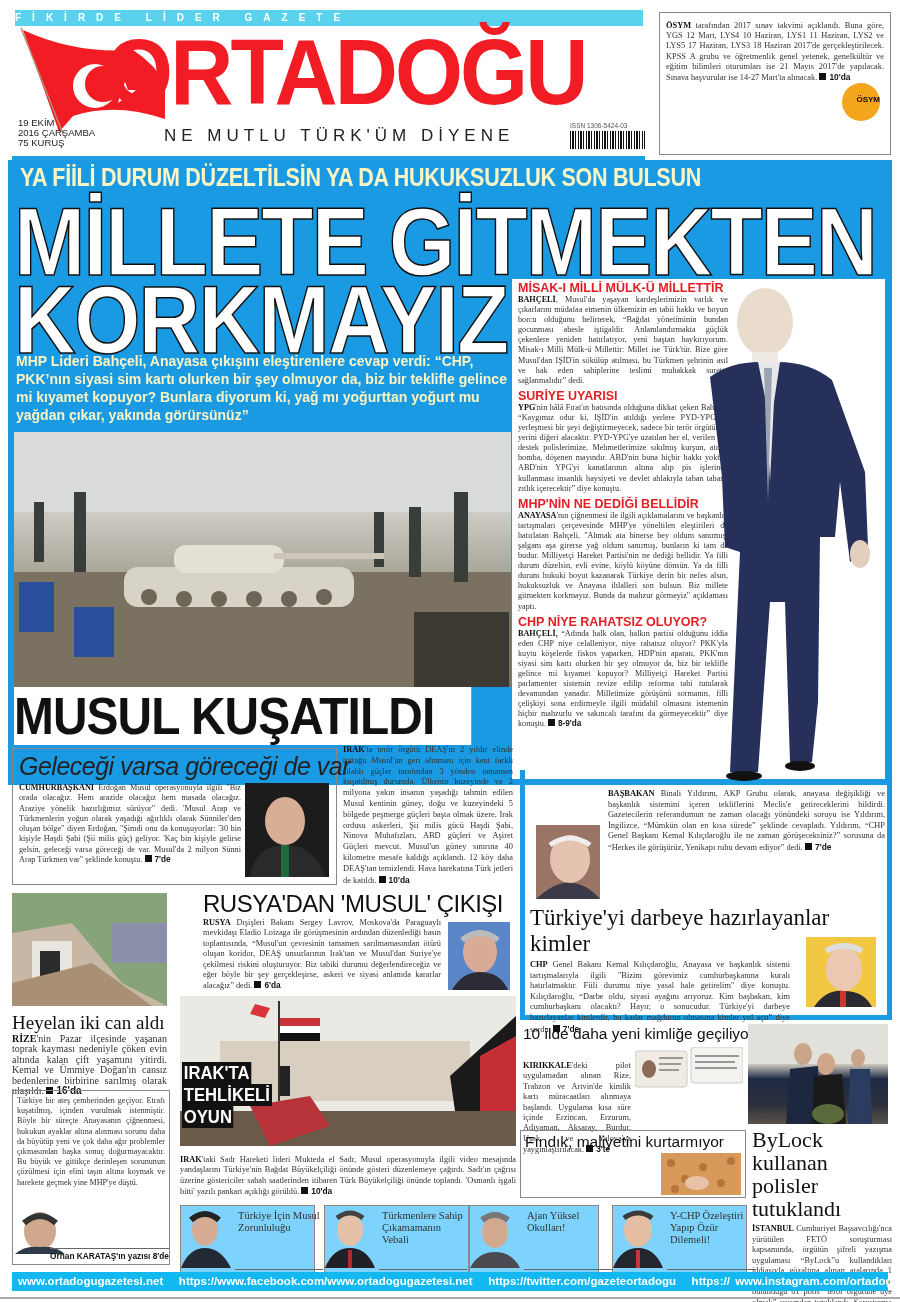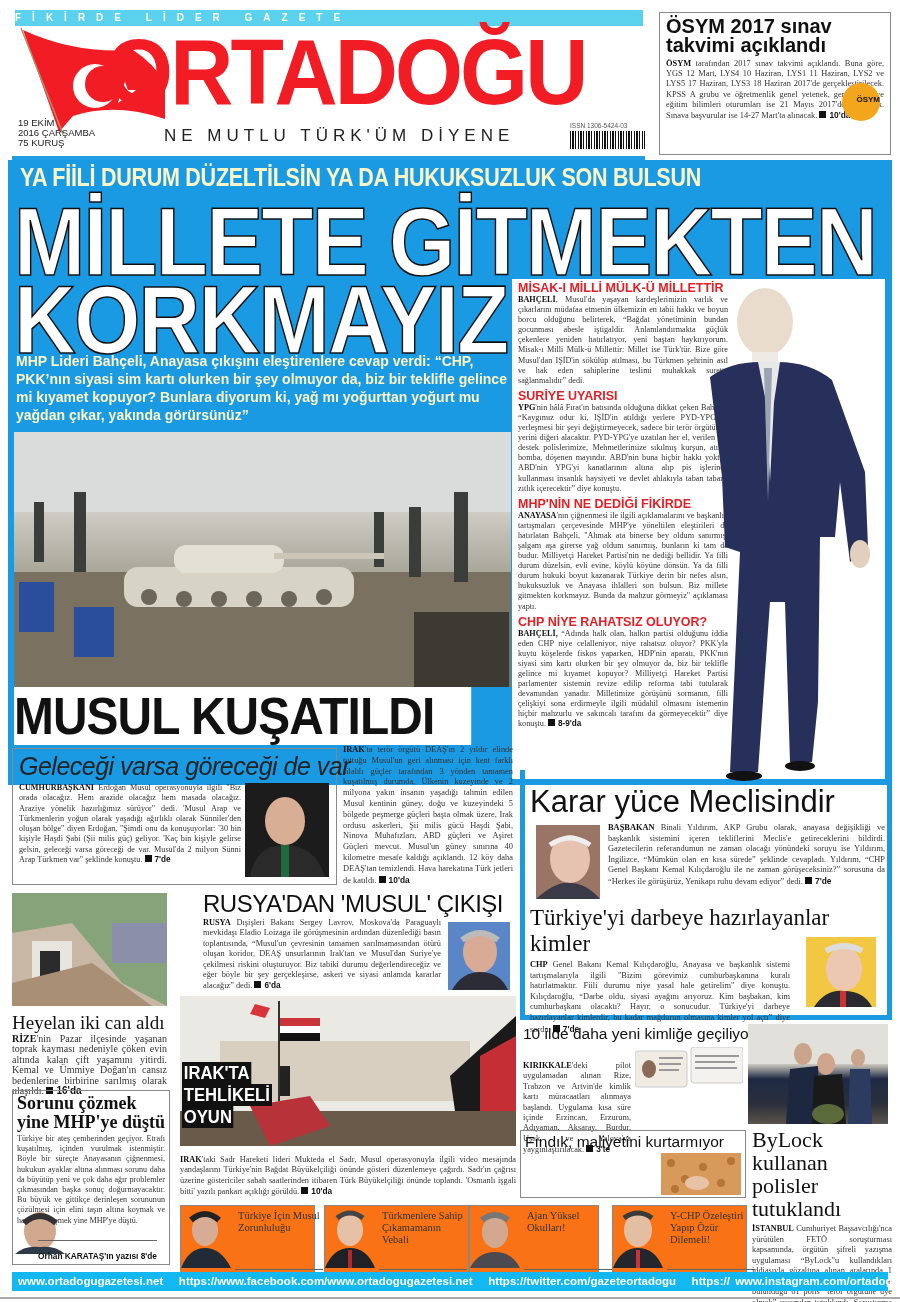--- a/index.html
+++ b/index.html
@@ -48,21 +48,21 @@
 #turkiye{left:530px;top:905px;width:355px;}
 #turkiye h2{font-family:"Liberation Serif",serif;font-weight:normal;font-size:23px;color:#111;line-height:26px;}
 #rightblueframe{left:520px;top:770px;width:372px;height:250px;border:5px solid #1b9ae4;border-top:none;}
 #heyelan{left:12px;top:893px;width:155px;}
 #rusya{left:203px;top:890px;width:310px;}
 #rusya h2{font-family:"Liberation Sans",sans-serif;font-weight:normal;font-size:24px;color:#111;letter-spacing:-0.5px;line-height:28px;white-space:nowrap;}
 #irakphoto{left:180px;top:996px;width:336px;height:150px;background:linear-gradient(180deg,#f1f1ee 0%,#e6e4dc 50%,#b9a892 75%,#6e5c4d 100%);}
 #iraktext{left:180px;top:1155px;width:336px;}
 #sorunu{left:12px;top:1090px;width:158px;height:175px;padding:3px 4px;}
 #sorunu h2{font-family:"Liberation Serif",serif;font-weight:bold;font-size:18px;line-height:19px;color:#111;}
-.col-box{border:1px solid #888;height:80px;background:#f97316;}
+.col-box{border:1px solid #888;height:80px;background:#7dd3fc;}
 .col-box .face{position:absolute;left:0;top:0;width:50px;height:62px;}
 .col-box .t{position:absolute;left:57px;top:4px;width:85px;font-family:"Liberation Serif",serif;font-size:10.5px;line-height:12px;color:#333;}
 .col-box .a{position:absolute;left:54px;bottom:3px;font-family:"Liberation Sans",sans-serif;font-weight:bold;font-size:7.5px;color:#111;border-top:1px solid #666;padding-top:2px;width:88px;white-space:nowrap;}
 #footer{left:12px;top:1272px;width:876px;height:19px;background:#12b8ef;color:#fff;font-family:"Liberation Sans",sans-serif;font-weight:bold;font-size:11.5px;line-height:19px;white-space:nowrap;padding-left:6px;word-spacing:2px;}
 #footline{left:0;top:1297px;width:900px;height:2px;background:#aaa;}
 #kimlik{left:523px;top:1025px;width:220px;}
 #kimlik h2{font-family:"Liberation Sans",sans-serif;font-weight:300;font-size:15.5px;color:#111;line-height:18px;white-space:nowrap;}
 #police{left:748px;top:1024px;width:140px;height:100px;background:linear-gradient(180deg,#e4e2dc 0%,#cfcabf 40%,#1e2a44 55%,#2a2f3b 80%,#5a524a 100%);}
 #findik{left:520px;top:1130px;width:226px;height:68px;padding:2px 4px;}
 #findik h2{font-family:"Liberation Sans",sans-serif;font-weight:300;font-size:15.5px;color:#111;line-height:18px;white-space:nowrap;}
@@ -85,21 +85,20 @@
   <div>19 EKİM</div>
   <div>2016 ÇARŞAMBA</div>
   <div>75 KURUŞ</div>
 </div>
 <div id="slogan" class="abs">NE MUTLU TÜRK'ÜM DİYENE</div>
 <div id="issn" class="abs">ISSN 1306-5424-03</div>
 <div id="barcode" class="abs"></div>
 <div id="mastline" class="abs"></div>
 
 <div id="osym" class="abs">
-  <h2>ÖSYM 2017 sınav takvimi açıklandı</h2>
   <div class="logo">ÖSYM</div>
   <p class="body-txt" style="margin-top:4px;font-size:8.4px;line-height:10.2px;"><b>ÖSYM</b><span> tarafından 2017 sınav takvimi açıklandı. Buna göre, YGS 12 Mart, LYS4 10 Haziran, LYS1 11 Haziran, LYS2 ve LYS5 17 Haziran, LYS3 18 Haziran 2017'de gerçekleştirilecek. KPSS A grubu ve öğretmenlik genel yetenek, genelkültür ve eğitim bilimleri oturumları ise 21 Mayıs 2017'de yapılacak. Sınava başvurular ise 14-27 Mart'ta alınacak.</span> <span class="ref">10'da</span></p>
 </div>
 
 <div id="mainblue" class="abs"></div>
 <div id="kicker" class="abs">YA FİİLİ DURUM DÜZELTİLSİN YA DA HUKUKSUZLUK SON BULSUN</div>
 <div id="hl1" class="abs bigHL">MİLLETE GİTMEKTEN</div>
 <div id="hl2" class="abs bigHL">KORKMAYIZ</div>
 <div id="deck" class="abs">MHP Lideri Bahçeli, Anayasa çıkışını eleştirenlere cevap verdi: “CHP, PKK’nın siyasi sim kartı olurken bir şey olmuyor da, biz bir teklifle gelince mi kıyamet kopuyor? Bunlara diyorum ki, yağ mı yoğurttan yoğurt mu yağdan çıkar, yakında görürsünüz”</div>
 
@@ -135,21 +134,21 @@
   </svg>
 </div>
 <div id="musul" class="abs">MUSUL KUŞATILDI</div>
 
 <div id="rightcol" class="abs"></div>
 <div id="rtext" class="abs">
   <div class="subhd">MİSAK-I MİLLİ MÜLK-Ü MİLLETTİR</div>
   <p class="body-txt" style="font-size:8.2px;line-height:10.1px;"><b>BAHÇELİ</b><span>, Musul'da yaşayan kardeşlerimizin varlık ve çıkarlarını müdafaa etmenin ülkemizin en tabii hakkı ve boyun borcu olduğunu belirterek, “Bağdat yönetiminin bundan gocunması abesle iştigaldir. Anlamlandırmakta güçlük çekenlere yeniden hatırlatıyor, yeni baştan haykırıyorum. Misak-ı Milli Mülk-ü Millettir: Millet ise Türk'tür. Bize göre Musul'dan IŞİD'in sökülüp atılması, bu Türkmen şehrinin asıl ve hak eden sahiplerine teslimi muhakkak surette sağlanmalıdır” dedi.</span></p>
   <div class="subhd" style="margin-top:3px;">SURİYE UYARISI</div>
   <p class="body-txt" style="font-size:8.2px;line-height:10.1px;"><b>YPG</b><span>'nin hâlâ Fırat'ın batısında olduğuna dikkat çeken Bahçeli, “Kaygımız odur ki, IŞİD'in atıldığı yerlere PYD-YPG'nin yerleşmesi bir şeyi değiştirmeyecek, sadece bir terör örgütünün yerini diğeri alacaktır. PYD-YPG'ye uzatılan her el, verilen her destek polislerimize, Mehmetlerimize sıkılmış kurşun, atılan bomba, döşenen mayındır. ABD'nin buna hiçbir hakkı yoktur. ABD'nin YPG'yi kanatlarının altına alıp pis işlerinde kullanması insanlık haysiyeti ve devlet ahlakıyla taban tabana zıtlık içerecektir” diye konuştu.</span></p>
-  <div class="subhd" style="margin-top:3px;">MHP'NİN NE DEDİĞİ FİKİRDE</div>
+  <div class="subhd" style="margin-top:3px;">MHP'NİN NE DEDİĞİ BELLİDİR</div>
   <p class="body-txt" style="font-size:8.2px;line-height:10.1px;"><b>ANAYASA</b><span>'nın çiğnenmesi ile ilgili açıklamalarını ve başkanlık tartışmaları çerçevesinde MHP'ye yöneltilen eleştirileri de hatırlatan Bahçeli, "Ahmak ata binerse bey oldum sanırmış, şalgam aşa girerse yağ oldum sanırmış, bunların ki tam da budur. Milliyetçi Hareket Partisi'nin ne dediği bellidir. Ya filli durum düzelsin, evli evine, köylü köyüne dönsün. Ya da filli durum hukuki boyut kazanarak Türkiye derin bir nefes alsın, hukuksuzluk ve Anayasa ihlalleri son bulsun. Biz millete gitmekten korkmayız. Bunda da mahzur görmeyiz" açıklaması yaptı.</span></p>
   <div class="subhd" style="margin-top:3px;">CHP NİYE RAHATSIZ OLUYOR?</div>
   <p class="body-txt" style="font-size:8.2px;line-height:10.1px;"><b>BAHÇELİ,</b><span> “Adında halk olan, halkın partisi olduğunu iddia eden CHP niye celalleniyor, niye rahatsız oluyor? PKK'yla kuytu köşelerde fiskos yaparken, HDP'nin aparatı, PKK'nın siyasi sim kartı olurken bir şey olmuyor da, biz bir teklifle gelince mi kıyamet kopuyor? Milliyetçi Hareket Partisi parlamenter sistemin revize edilip reforma tabi tutularak devamından yanadır. Milletimize görüşünü sormanın, filli çelişkiyi sona erdirmeyle ilgili müdahil olmasını istemenin hiçbir mahzurlu ve sakıncalı tarafını da görmeyecektir” diye konuştu.</span> <span class="ref">8-9'da</span></p>
 </div>
 
 <svg id="bahceli" class="abs" viewBox="0 0 180 500">
   <ellipse cx="65" cy="40" rx="28" ry="34" fill="#e9dccd"></ellipse>
   <rect x="52" y="70" width="26" height="20" fill="#efeae4"></rect>
   <path d="M10,95 Q30,80 60,80 L78,80 Q110,80 132,98 L165,190 L168,265 L150,280 L140,200 L135,255 L120,255 L118,420 L112,480 L90,480 L85,320 L70,320 L58,490 L30,490 L40,270 L25,265 L22,195 Z" fill="#27305a"></path>
   <path d="M58,80 L66,120 L70,200 L74,120 L80,80 Z" fill="#e8e8ea"></path>
@@ -168,21 +167,20 @@
     <path d="M5,94 Q10,62 40,62 Q70,62 80,94 Z" fill="#2a2a2a"></path>
     <rect x="36" y="62" width="8" height="32" fill="#1f6b3e"></rect>
   </svg>
 </div>
 <div id="irak1" class="abs">
   <p class="body-txt" style="font-size:8.4px;line-height:10.8px;"><b>IRAK</b><span>'ta terör örgütü DEAŞ'ın 2 yıldır elinde tuttuğu Musul'un geri alınması için kent farklı silahlı güçler tarafından 3 yönden tamamen kuşatılmış durumda. Ülkenin kuzeyinde ve 2 milyona yakın insanın yaşadığı tahmin edilen Musul kentinin güney, doğu ve kuzeyindeki 5 bölgede peşmerge güçleri başta olmak üzere, Irak ordusu askerleri, Şii milis gücü Haşdi Şabi, Ninova Muhafızları, ABD güçleri ve Aşiret Güçleri mevcut. Musul'un güney sınırına 40 kilometre mesafe kaldığı açıklandı. 12 köy daha DEAŞ'tan temizlendi. Hava harekatına Türk jetleri de katıldı.</span> <span class="ref">10'da</span></p>
 </div>
 
 <div id="rightblueframe" class="abs"></div>
 <div id="karar" class="abs">
-  <h2>Karar yüce Meclisindir</h2>
   <svg class="abs" style="left:6px;top:40px;" width="64" height="74">
     <rect width="64" height="74" fill="#9a7566"></rect>
     <ellipse cx="34" cy="34" rx="20" ry="24" fill="#e6c3b0"></ellipse>
     <path d="M14,20 Q34,6 54,20" stroke="#eee" stroke-width="5" fill="none"></path>
     <path d="M0,74 Q20,56 34,58 Q50,58 64,74 Z" fill="#3a3a48"></path>
   </svg>
   <p class="body-txt" style="margin-left:78px;margin-top:4px;font-size:8.4px;line-height:10.6px;"><b>BAŞBAKAN</b><span> Binali Yıldırım, AKP Grubu olarak, anayasa değişikliği ve başkanlık sistemini içeren tekliflerini Meclis'e getireceklerini bildirdi. Gazetecilerin referandumun ne zaman olacağı yönündeki soruyu ise Yıldırım, İngilizce, “Mümkün olan en kısa sürede” şeklinde cevapladı. Yıldırım, “CHP Genel Başkanı Kemal Kılıçdaroğlu ile ne zaman görüşeceksiniz?” sorusuna da “Herkes ile görüşürüz, Yenikapı ruhu devam ediyor” dedi.</span> <span class="ref">7'de</span></p>
 </div>
 <div id="turkiye" class="abs">
   <h2>Türkiye'yi darbeye hazırlayanlar kimler</h2>
@@ -239,28 +237,27 @@
     <div style="background:#111;-webkit-text-stroke:0;display:inline-block;padding:0 2px;">IRAK'TA</div><br>
     <div style="background:#111;-webkit-text-stroke:0;display:inline-block;padding:0 2px;">TEHLİKELİ</div><br>
     <div style="background:#111;-webkit-text-stroke:0;display:inline-block;padding:0 2px;">OYUN</div>
   </div>
 </div>
 <div id="iraktext" class="abs">
   <p class="body-txt" style="font-size:8.3px;line-height:10.3px;"><b>IRAK</b><span>'taki Sadr Hareketi lideri Mukteda el Sadr, Musul operasyonuyla ilgili video mesajında yandaşlarını Türkiye'nin Bağdat Büyükelçiliği önünde gösteri düzenlemeye çağırdı. Sadr'ın çağrısı üzerine göstericiler sabah saatlerinden itibaren Türk Büyükelçiliği önünde toplandı. 'Osmanlı işgali bitti' yazılı pankart açıklığı görüldü.</span> <span class="ref">10'da</span></p>
 </div>
 
 <div id="sorunu" class="abs boxb">
-  <h2>Sorunu çözmek yine MHP'ye düştü</h2>
   <p class="body-txt" style="font-size:8.1px;line-height:10.2px;margin-top:2px;">Türkiye bir ateş çemberinden geçiyor. Etrafı kuşatılmış, içinden vurulmak istenmiştir. Böyle bir süreçte Anayasanın çiğnenmesi, hukukun ayaklar altına alınması sorunu daha da büyütüp yeni ve çok daha ağır problemler çıkmasından başka sonuç doğurmayacaktır. Bu büyük ve gittikçe derinleşen sorununun çözülmesi için elini taşın altına koymak ve harekete geçmek yine MHP'ye düştü.</p>
   <svg class="abs" style="left:2px;top:118px;" width="50" height="45">
     <ellipse cx="25" cy="22" rx="16" ry="19" fill="#cfa88e"></ellipse>
     <path d="M9,14 Q25,0 41,14" stroke="#333" stroke-width="6" fill="none"></path>
     <path d="M0,45 Q10,36 25,38 Q40,36 50,45 Z" fill="#2e3a48"></path>
   </svg>
-  <div class="abs sans" style="right:12px;bottom:3px;font-weight:bold;font-size:8.3px;color:#111;border-top:1px solid #666;padding-top:10px;white-space:nowrap;">Orhan KARATAŞ'ın yazısı 8'de</div>
+  <div class="abs sans" style="right:0;bottom:3px;font-weight:bold;font-size:8.3px;color:#111;border-top:1px solid #666;padding-top:2px;white-space:nowrap;">Orhan KARATAŞ'ın yazısı 8'de</div>
 </div>
 
 <div class="abs col-box" style="left:180px;top:1205px;width:135px;">
   <svg class="face" viewBox="0 0 50 62">
       <ellipse cx="24" cy="24" rx="13" ry="16" fill="#d6ad94"></ellipse>
       <path d="M10,14 Q24,2 38,14" stroke="#222" stroke-width="6" fill="none"></path>
       <path d="M0,62 Q8,42 24,42 Q40,42 50,62 Z" fill="#222a36"></path>
     </svg>
   <div class="t">Türkiye İçin Musul Zorunluluğu</div>
   <div class="a">İsmail ÖZDEMİR&gt;&gt; 2'de</div>

